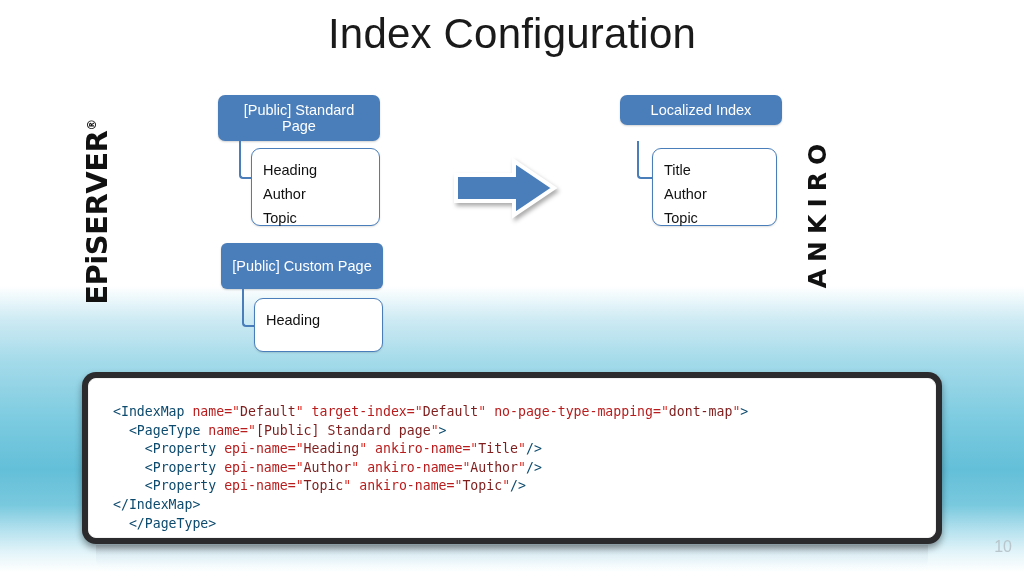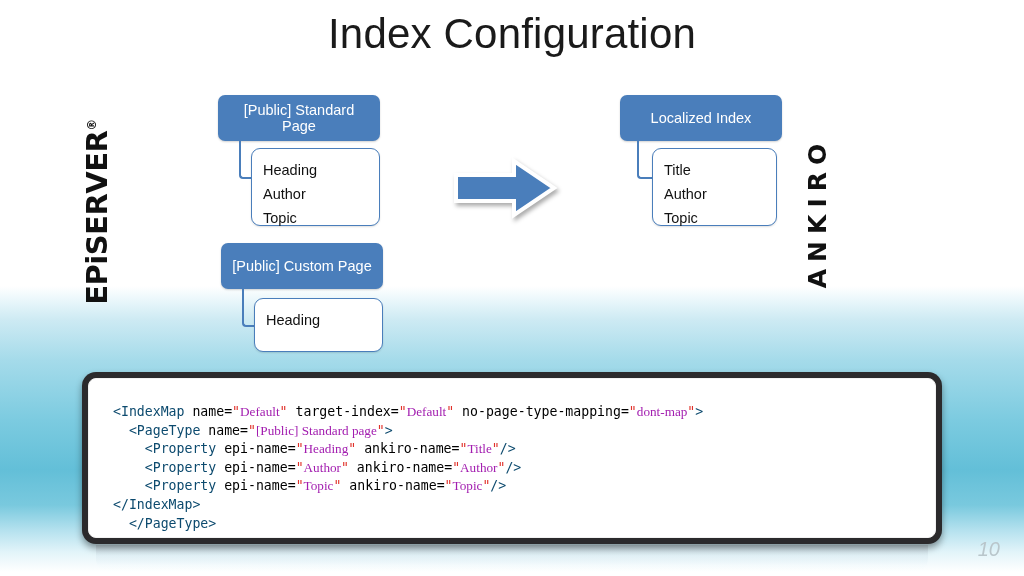--- a/index.html
+++ b/index.html
@@ -161,22 +161,22 @@
     padding: 24px 0 0 24px;
     overflow: hidden;
   }
   .code-line {
     font-family: "DejaVu Sans Mono", monospace;
     font-size: 13.2px;
     line-height: 18.6px;
     white-space: pre;
   }
   .tok-tag   { color: #0c4a6e; }
-  .tok-attr  { color: #000000; }
-  .tok-val   { color: #a21caf; font-family: Liberation Serif, serif; }
+  .tok-attr  { color: #b91c1c; }
+  .tok-val   { color: #7f1d1d; }
   .tok-quote { color: #e0312a; }
 
   
   #code-reflection {
     position: absolute;
     left: 96px;
     top: 545px;
     width: 832px;
     height: 26px;
     border-radius: 0 0 12px 12px;
@@ -184,26 +184,25 @@
       rgba(190,205,212,0.72) 0%,
       rgba(214,230,238,0.42) 40%,
       rgba(235,247,251,0.12) 78%,
       rgba(255,255,255,0) 100%);
     z-index: 4;
   }
 
   
   #slide-number {
     position: absolute;
-    right: 24px;
+    right: 12px;
     top: 538px;
-    font-size: 20px;
+    font-size: 16px;
     color: #b9c6cb;
     z-index: 6;
-    font-style: italic;
   }
 </style>
 </head>
 <body>
 
 <div id="slide">
 
   <div id="title">Index Configuration</div>
 
   <div class="vlabel" id="episerver-logo">
@@ -218,35 +217,35 @@
     <div class="elbow" style="left:239px; top:141px; width:22px; height:36px;"></div>
 
     <div class="node-body" style="left:251px; top:148px; width:129px; height:78px;">
       <div class="field">Heading</div>
       <div class="field">Author</div>
       <div class="field">Topic</div>
     </div>
   </div>
 
   <div class="group">
-    <div class="node-header" style="left:221px; top:243px; width:162px; height:46px;">[Public] Custom Page</div>
+    <div class="node-header" style="left:221px; top:243px; width:162px; height:46px;border-radius:6px;">[Public] Custom Page</div>
 
     <div class="elbow" style="left:242px; top:289px; width:22px; height:36px;"></div>
 
     <div class="node-body" style="left:254px; top:298px; width:129px; height:54px;">
       <div class="field">Heading</div>
     </div>
   </div>
 
   <svg id="flow-arrow" viewBox="0 0 106 66">
     <polygon points="4,20 62,20 62,6 102,33 62,60 62,46 4,46" fill="#4a7ebb" stroke="#ffffff" stroke-width="4" stroke-linejoin="miter"></polygon>
   </svg>
 
   <div class="group">
-    <div class="node-header" style="left:620px; top:95px; width:162px; height:46px;padding-left:8px;">Localized Index</div>
+    <div class="node-header" style="left:620px; top:95px; width:162px; height:30px;padding-left:8px;">Localized Index</div>
 
     <div class="elbow" style="left:637px; top:141px; width:22px; height:36px;"></div>
 
     <div class="node-body" style="left:652px; top:148px; width:125px; height:78px;">
       <div class="field">Title</div>
       <div class="field">Author</div>
       <div class="field">Topic</div>
     </div>
   </div>
 

